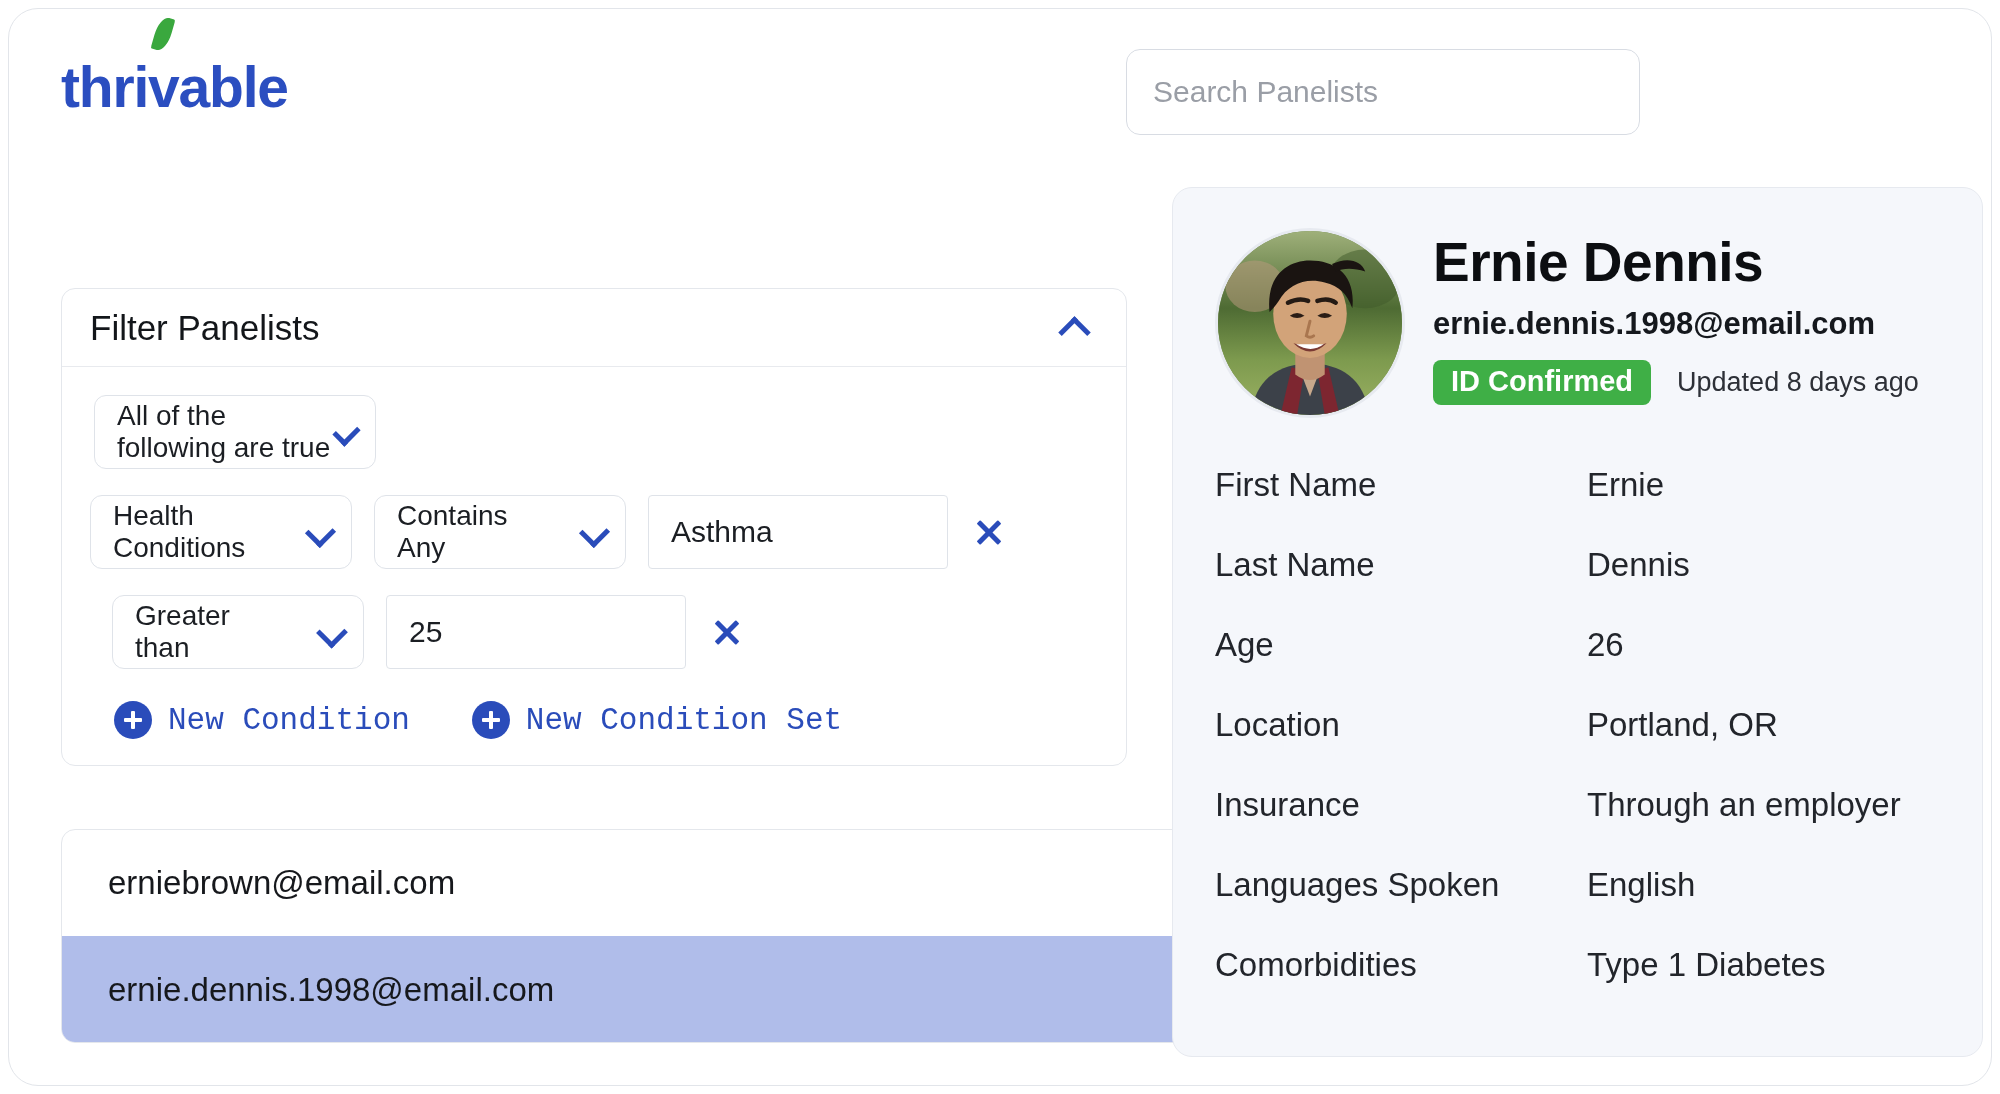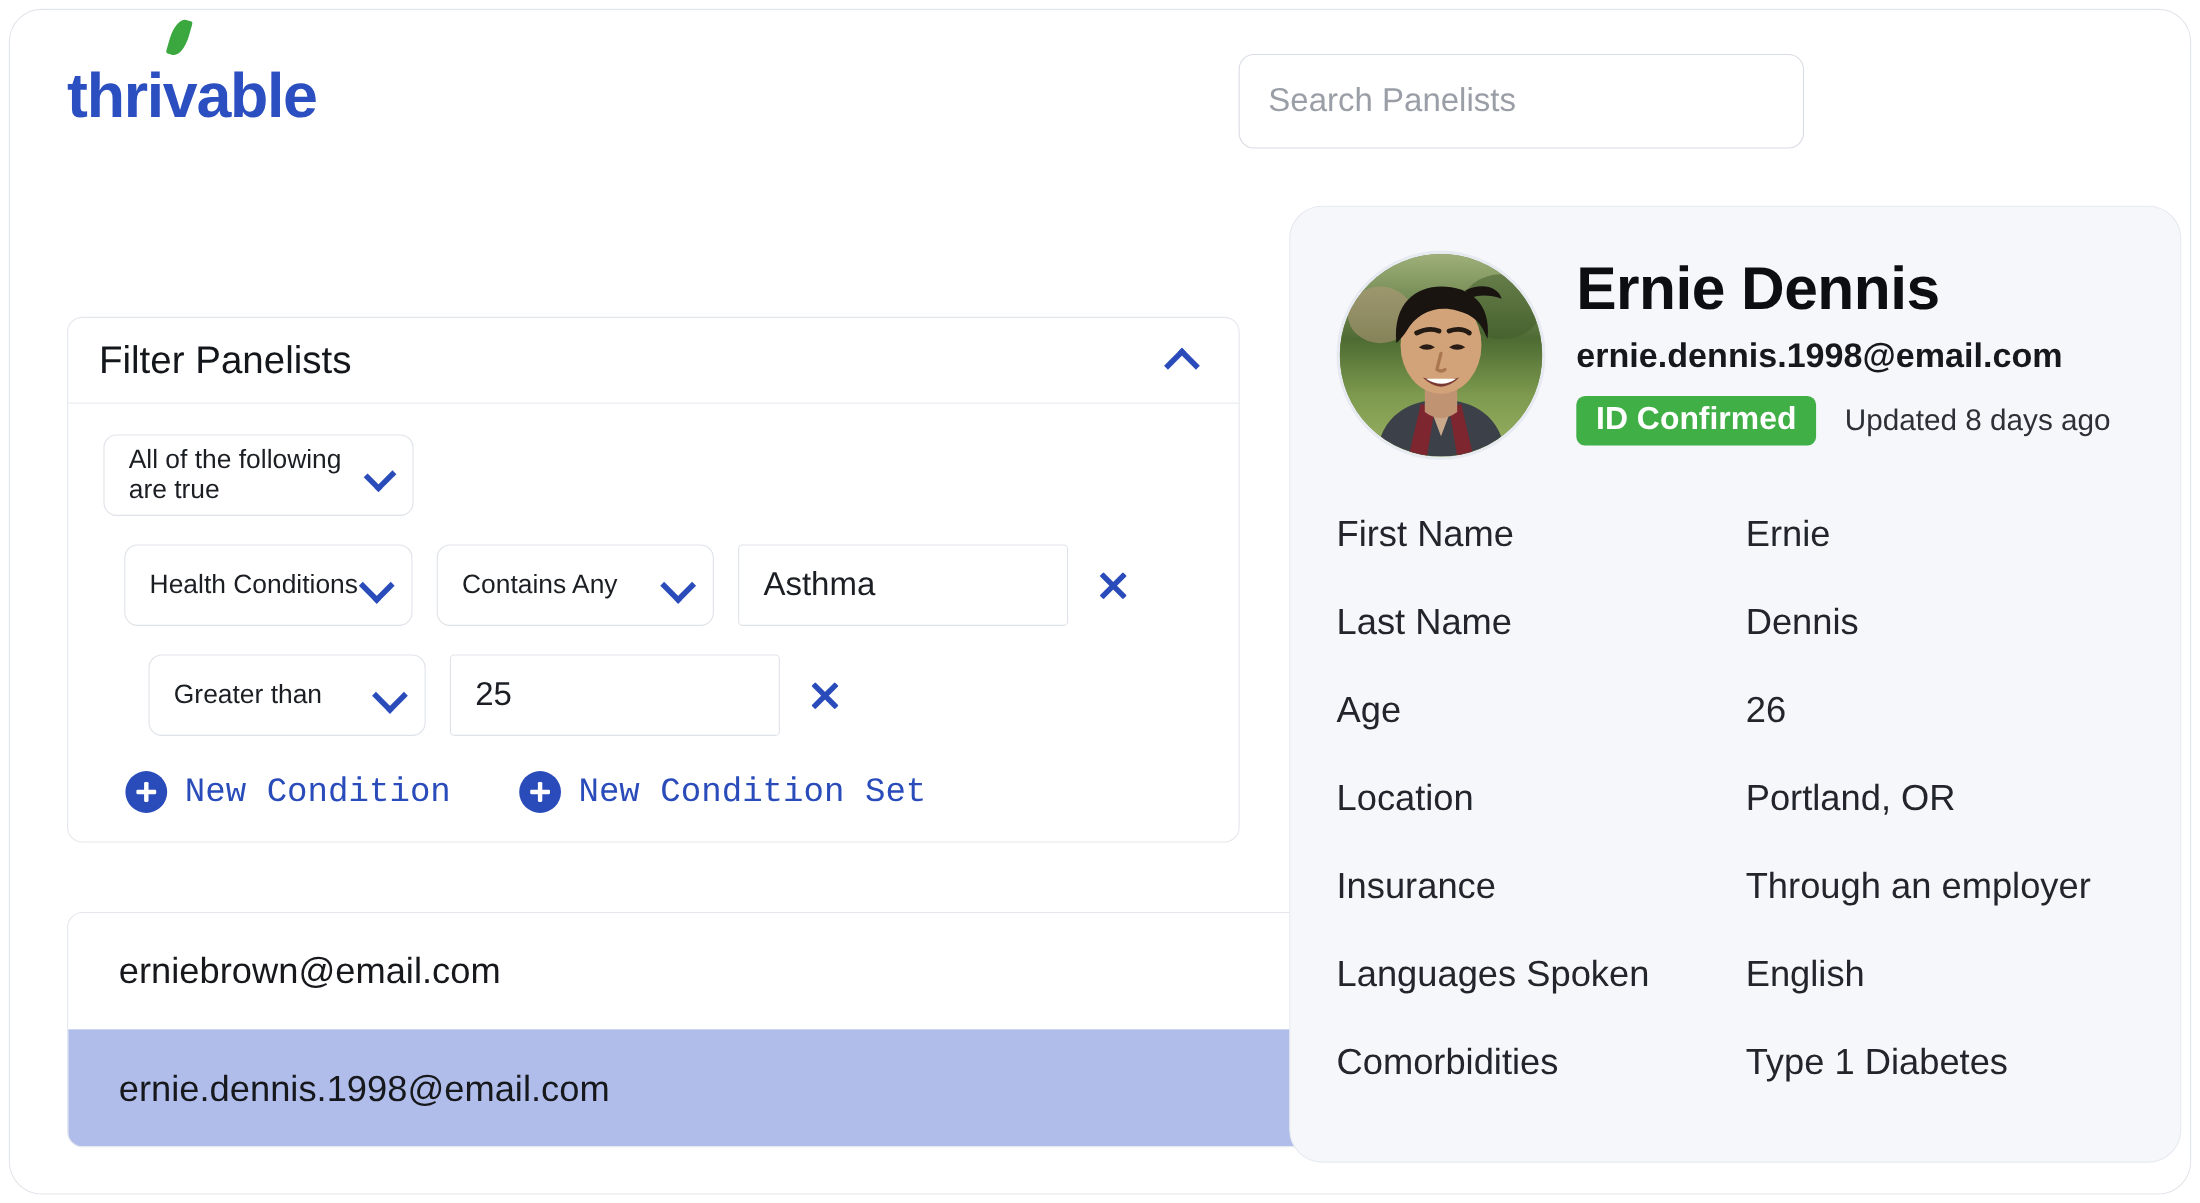--- a/index.html
+++ b/index.html
@@ -145,21 +145,21 @@
   .select-box {
     box-sizing: border-box;
     height: 74px;
     border: 1px solid #dfe3e9;
     border-radius: 12px;
     background: #ffffff;
     display: flex;
     align-items: center;
     justify-content: space-between;
     padding: 0 20px 0 22px;
-    font-size: 24px;
+    font-size: 28px;
     color: #1b1e23;
     cursor: pointer;
   }
   .text-box {
     box-sizing: border-box;
     height: 74px;
     border: 1px solid #dfe3e9;
     border-radius: 4px;
     background: #ffffff;
     display: flex;
@@ -170,21 +170,21 @@
   }
 
   #match-select {
     margin-left: 32px;
     width: 282px;
   }
 
   .condition-row {
     display: flex;
     align-items: center;
-    margin-left: 51px;
+    margin-left: 28px;
     margin-top: 26px;
   }
   .condition-row .field-select   { width: 262px; }
   .condition-row .operator-select{ width: 252px; margin-left: 22px; gap: 40px; }
   .condition-row .value-input    { width: 300px; margin-left: 22px; }
   .remove-btn {
     width: 54px; height: 54px;
     margin-left: 14px;
     background: none; border: none; cursor: pointer;
     position: relative;
@@ -267,21 +267,21 @@
 
   
   #detail-card {
     position: absolute;
     left: 1163px;
     top: 178px;
     width: 811px;
     height: 870px;
     background: #f5f7fb;
     border: 1px solid #e6e9ef;
-    border-radius: 30px;
+    border-radius: 20px;
     box-sizing: border-box;
     padding: 40px 0 0 0;
   }
   #detail-header {
     display: flex;
     align-items: flex-start;
     padding: 0 40px 0 42px;
   }
   #avatar {
     width: 184px;

